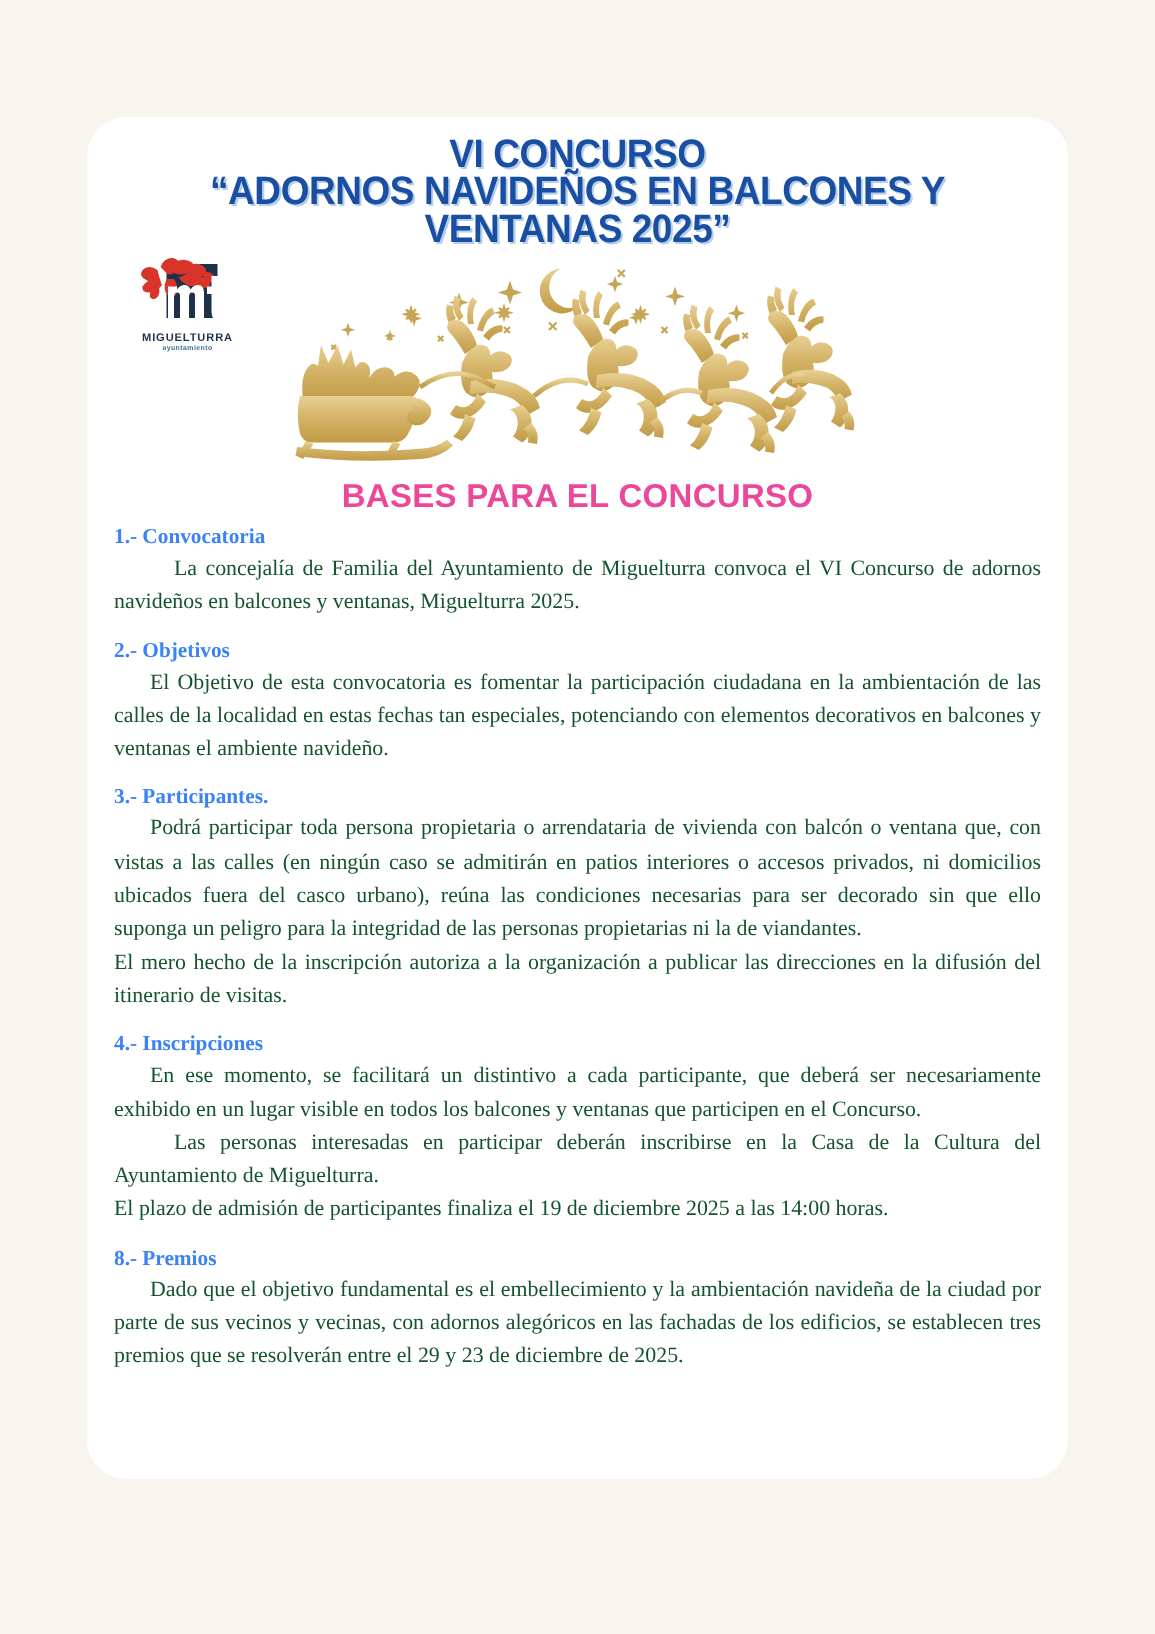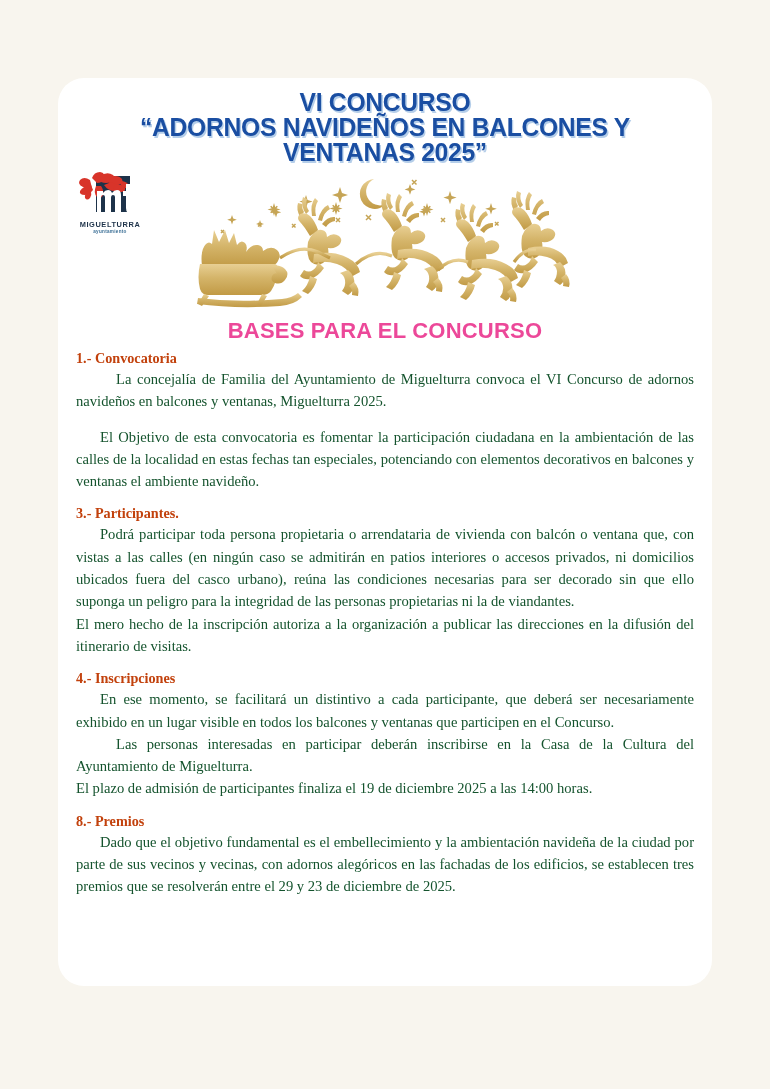--- a/index.html
+++ b/index.html
@@ -41,21 +41,21 @@
     letter-spacing: -0.3px;
     color: #1a4ea2;
     text-shadow: 1.5px 1.5px 0 rgba(120,165,215,0.55);
     transform: scaleX(0.93);
     white-space: nowrap;
   }
 
   
   #logo {
     position: absolute;
-    left: 12px;
+    left: 27px;
     top: 94px;
     width: 80px;
     height: 58px;
   }
   #logo svg { display: block; }
   .logo-name {
     font-family: "Liberation Sans", sans-serif;
     font-weight: bold;
     font-size: 7.4px;
     letter-spacing: 0.6px;
@@ -101,21 +101,21 @@
     position: absolute;
     left: 18px;
     top: 272px;
     width: 618px;
   }
   .section { margin-bottom: 13px; }
   .section-heading {
     font-family: "Liberation Serif", serif;
     font-weight: bold;
     font-size: 14.2px;
-    color: #c2410c;
+    color: #3b82f6;
     margin-bottom: 1px;
   }
   .para {
     font-family: "Liberation Serif", serif;
     font-size: 14.6px;
     line-height: 22.3px;
     color: #14532d;
     text-align: justify;
     text-justify: inter-word;
     margin: 0;
@@ -274,20 +274,21 @@
   <div id="bases-heading">BASES PARA EL CONCURSO</div>
 
   <div id="body-content">
 
     <div class="section">
       <div class="section-heading">1.- Convocatoria</div>
       <p class="para indent">La concejalía de Familia del Ayuntamiento de Miguelturra convoca el VI Concurso de adornos navideños en balcones y ventanas, Miguelturra 2025.</p>
     </div>
 
     <div class="section">
+      <div class="section-heading">2.- Objetivos</div>
       <p class="para indent-sm">El Objetivo de esta convocatoria es fomentar la participación ciudadana en la ambientación de las calles de la localidad en estas fechas tan especiales, potenciando con elementos decorativos en balcones y ventanas el ambiente navideño.</p>
     </div>
 
     <div class="section">
       <div class="section-heading">3.- Participantes.</div>
       <p class="para indent-sm">Podrá participar toda persona propietaria o arrendataria de vivienda con balcón o ventana que, con vistas a las calles (en ningún caso se admitirán en patios interiores o accesos privados, ni domicilios ubicados fuera del casco urbano), reúna las condiciones necesarias para ser decorado sin que ello suponga un peligro para la integridad de las personas propietarias ni la de viandantes.</p>
       <p class="para flush">El mero hecho de la inscripción autoriza a la organización a publicar las direcciones en la difusión del itinerario de visitas.</p>
     </div>
 
     <div class="section">

